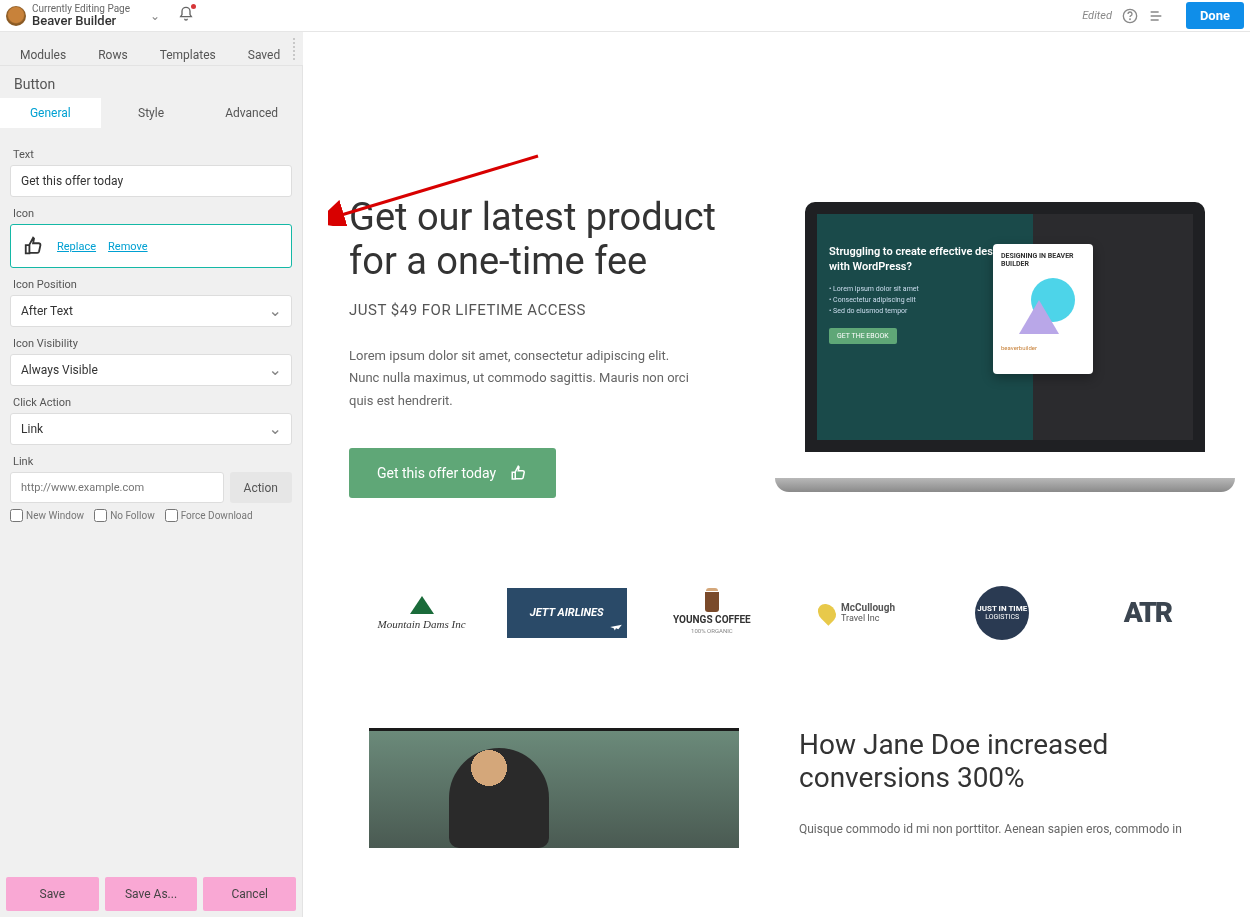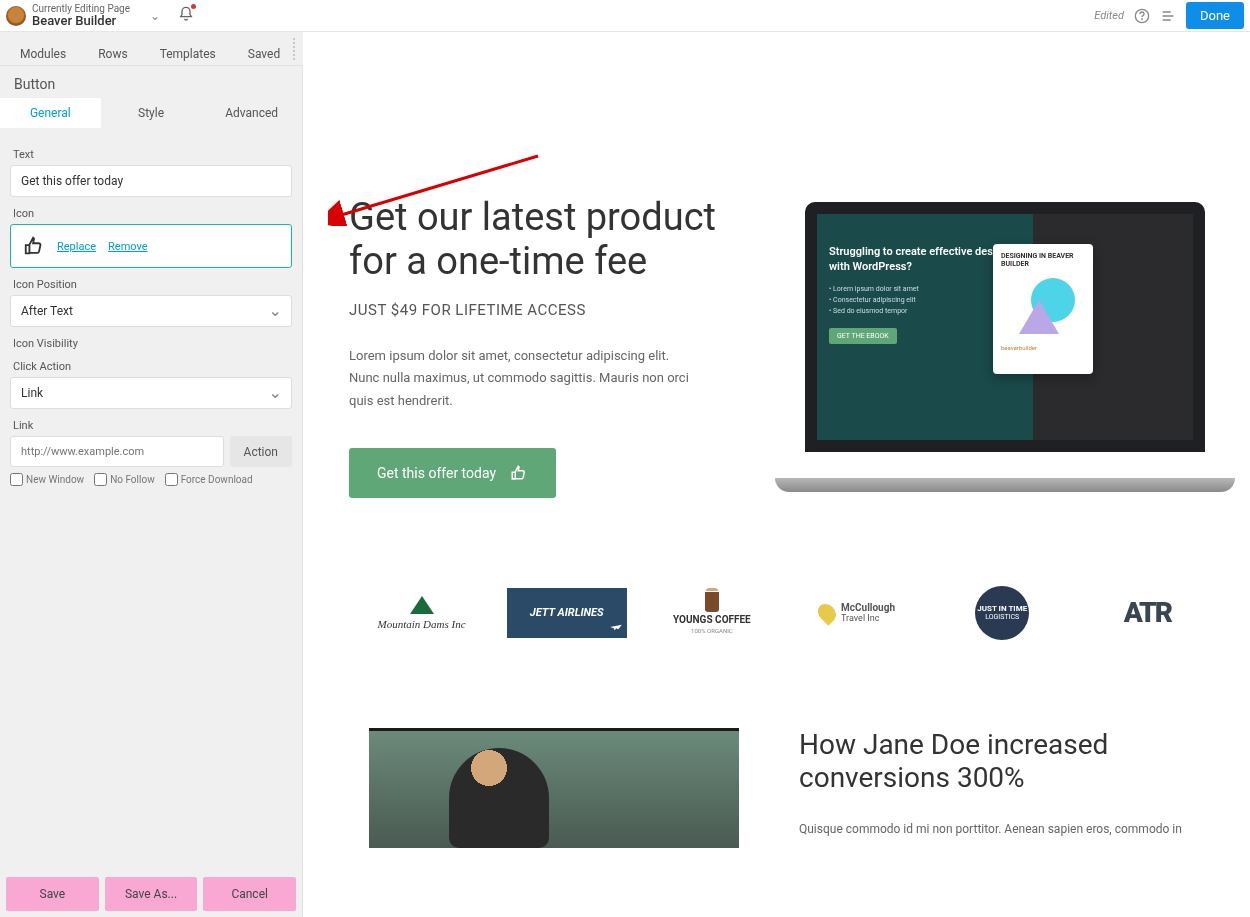--- a/index.html
+++ b/index.html
@@ -9,22 +9,22 @@
 .page-info { display: flex; flex-direction: column; line-height: 1.1; }
 .page-info .sm { font-size: 10px; color: #666; }
 .page-info .lg { font-size: 13px; font-weight: 500; color: #333; }
 .chev { margin-left: 20px; color: #888; font-size: 12px; }
 .bell { position: relative; margin-left: 18px; }
 .bell svg { width: 16px; height: 16px; }
 .bell .dot { position: absolute; top: -2px; right: -2px; width: 5px; height: 5px; background: #d63638; border-radius: 50%; }
 .top-right { margin-left: auto; display: flex; align-items: center; gap: 10px; }
 .edited { font-style: italic; font-size: 11px; color: #888; }
 .help-ic, .layers-ic { width: 16px; height: 16px; color: #888; }
-.done-btn { background: #0f8ee9; color: #fff; border: none; padding: 6px 14px; border-radius: 3px; font-size: 13px; font-weight: 400; cursor: pointer; }
-.tabbar { height: 34px; background: #f0f0f0; display: flex; align-items: flex-end; padding: 4px 20px; gap: 32px; position: relative; border-bottom: 1px solid #e3e3e3; width: 303px; }
+.done-btn { background: #0f8ee9; color: #fff; border: none; padding: 6px 14px; border-radius: 3px; font-size: 13px; font-weight: 700; cursor: pointer; margin-left: 12px; }
+.tabbar { height: 34px; background: #f0f0f0; display: flex; align-items: flex-start; padding: 16px 20px; gap: 32px; position: relative; border-bottom: 1px solid #e3e3e3; width: 303px; }
 .tabbar span { font-size: 12px; color: #555; cursor: pointer; }
 .tabbar .grip { position: absolute; right: 4px; top: 6px; width: 6px; height: 22px; display: flex; flex-direction: column; justify-content: space-between; }
 .tabbar .grip i { width: 2px; height: 2px; background: #bbb; border-radius: 50%; display: block; }
 .body { display: flex; height: calc(917px - 66px); }
 .sidebar { width: 303px; background: #f0f0f0; display: flex; flex-direction: column; border-right: 1px solid #e3e3e3; }
 .module-title { font-size: 14px; color: #555; padding: 10px 14px 6px; }
 .subtabs { display: flex; }
 .subtabs div { flex: 1; text-align: center; font-size: 12px; padding: 8px 0; color: #555; cursor: pointer; }
 .subtabs div.active { background: #fff; color: #00a0d2; }
 .panel { flex: 1; padding: 10px 10px 0; overflow-y: auto; }
@@ -159,20 +159,21 @@
             <path d="M7 11v9H3v-9h4zm4-8 1 1-1 5h6a2 2 0 0 1 2 2l-1.5 7a2 2 0 0 1-2 1.5H7v-9l4-7.5z"></path>
           </svg>
         <a class="link-a">Replace</a>
         <a class="link-a">Remove</a>
       </div>
 
       <label class="lbl">Icon Position</label>
       <div class="sel"><select class="inp"><option>After Text</option></select></div>
 
       <label class="lbl">Icon Visibility</label>
+      <div class="sel"><select class="inp"><option>Always Visible</option></select></div>
 
       <label class="lbl">Click Action</label>
       <div class="sel"><select class="inp"><option>Link</option></select></div>
 
       <label class="lbl">Link</label>
       <div class="link-row">
         <input class="inp" placeholder="http://www.example.com" style="">
         <button class="sel-btn">Action</button>
       </div>
       <div class="chk-row">

